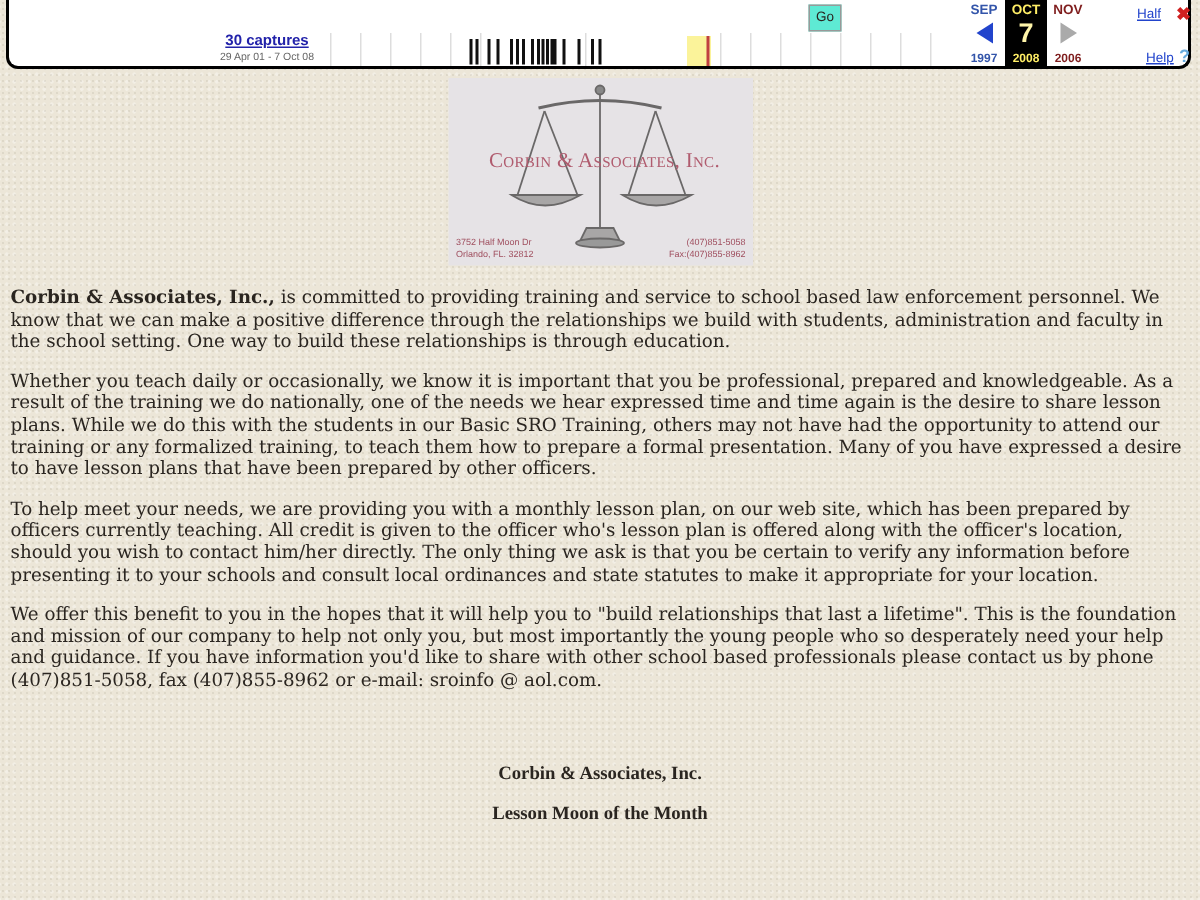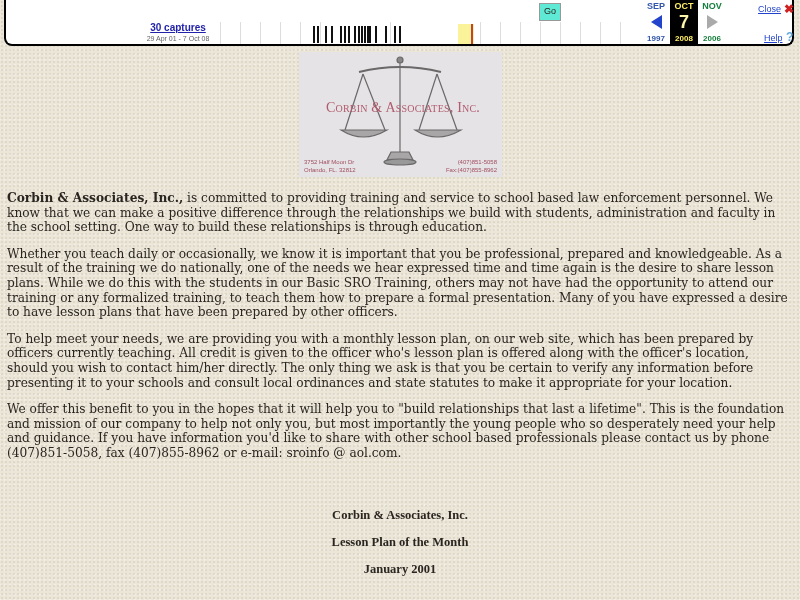--- a/index.html
+++ b/index.html
@@ -44,21 +44,21 @@
   .wb-timeline .bar { position: absolute; top: 4px; height: 17px; background: #111; }
   .wb-timeline .hl { position: absolute; top: 2px; height: 20px; background: #fbf39a; }
   .wb-timeline .cur { position: absolute; top: 2px; width: 2px; height: 20px; background: #c04040; }
   .wb-months { position: absolute; left: 636px; top: 0; width: 96px; height: 44px; font-weight: bold; }
   .mcol { position: absolute; top: 0; width: 28px; text-align: center; }
   .mcol .m { font-size: 9px; line-height: 12px; }
   .mcol .y { font-size: 8px; line-height: 10px; position: absolute; top: 34px; width: 28px; }
   .prev { left: 0; color: #3355aa; }
   .curm { left: 28px; background: #000; color: #ffee66; height: 45px; }
   .curm .d { font-size: 18px; color: #fff5aa; line-height: 20px; }
-  .next { left: 56px; color: #15803d; }
+  .next { left: 56px; color: #7f1d1d; }
   .arrow-l { width: 0; height: 0; border-top: 7px solid transparent; border-bottom: 7px solid transparent; border-right: 11px solid #2244cc; margin: 3px auto 0; }
   .arrow-r { width: 0; height: 0; border-top: 7px solid transparent; border-bottom: 7px solid transparent; border-left: 11px solid #aaa; margin: 3px auto 0; }
   .wb-close { position: absolute; left: 752px; top: 4px; font-size: 9px; color: #2244cc; text-decoration: underline; }
   .wb-close-x { position: absolute; left: 778px; top: 2px; color: #d02020; font-weight: bold; font-size: 12px; }
   .wb-help { position: absolute; left: 758px; top: 33px; font-size: 9px; color: #2244cc; text-decoration: underline; }
   .wb-help-q { position: absolute; left: 780px; top: 30px; color: #66aadd; font-weight: bold; font-size: 12px; }
 
   
   .card {
     position: absolute; left: 299px; top: 52px; width: 203px; height: 125px;
@@ -147,21 +147,21 @@
       <div class="d">7</div>
       <div class="y">2008</div>
     </div>
     <div class="mcol next">
       <div class="m">NOV</div>
       <div class="arrow-r"></div>
       <div class="y">2006</div>
     </div>
   </div>
 
-  <span class="wb-close">Close</span>
+  <span class="wb-close">Half</span>
   <span class="wb-close-x">✖</span>
   <span class="wb-help">Help</span>
   <span class="wb-help-q">?</span>
 </div>
 
 <div class="card">
   <svg width="203" height="125">
     <g stroke="#6a6868" fill="none" stroke-width="1.2">
       <line x1="101" y1="8" x2="101" y2="102"></line>
       <circle cx="101" cy="8" r="3" fill="#888"></circle>
@@ -189,15 +189,14 @@
 
 <div class="content">
   <p><b>Corbin &amp; Associates, Inc.,</b><span> is committed to providing training and service to school based law enforcement personnel. We know that we can make a positive difference through the relationships we build with students, administration and faculty in the school setting. One way to build these relationships is through education.</span></p>
   <p>Whether you teach daily or occasionally, we know it is important that you be professional, prepared and knowledgeable. As a result of the training we do nationally, one of the needs we hear expressed time and time again is the desire to share lesson plans. While we do this with the students in our Basic SRO Training, others may not have had the opportunity to attend our training or any formalized training, to teach them how to prepare a formal presentation. Many of you have expressed a desire to have lesson plans that have been prepared by other officers.</p>
   <p>To help meet your needs, we are providing you with a monthly lesson plan, on our web site, which has been prepared by officers currently teaching. All credit is given to the officer who's lesson plan is offered along with the officer's location, should you wish to contact him/her directly. The only thing we ask is that you be certain to verify any information before presenting it to your schools and consult local ordinances and state statutes to make it appropriate for your location.</p>
   <p>We offer this benefit to you in the hopes that it will help you to "build relationships that last a lifetime". This is the foundation and mission of our company to help not only you, but most importantly the young people who so desperately need your help and guidance. If you have information you'd like to share with other school based professionals please contact us by phone (407)851-5058, fax (407)855-8962 or e-mail: sroinfo @ aol.com.</p>
 </div>
 
 <div class="footer">
   <div>Corbin &amp; Associates, Inc.</div>
-  <div>Lesson Plan of the Month</div>
-  <div>January 2001</div>
+  <div>Lesson Moon of the Month</div>
 </div>
 
 </body></html>

